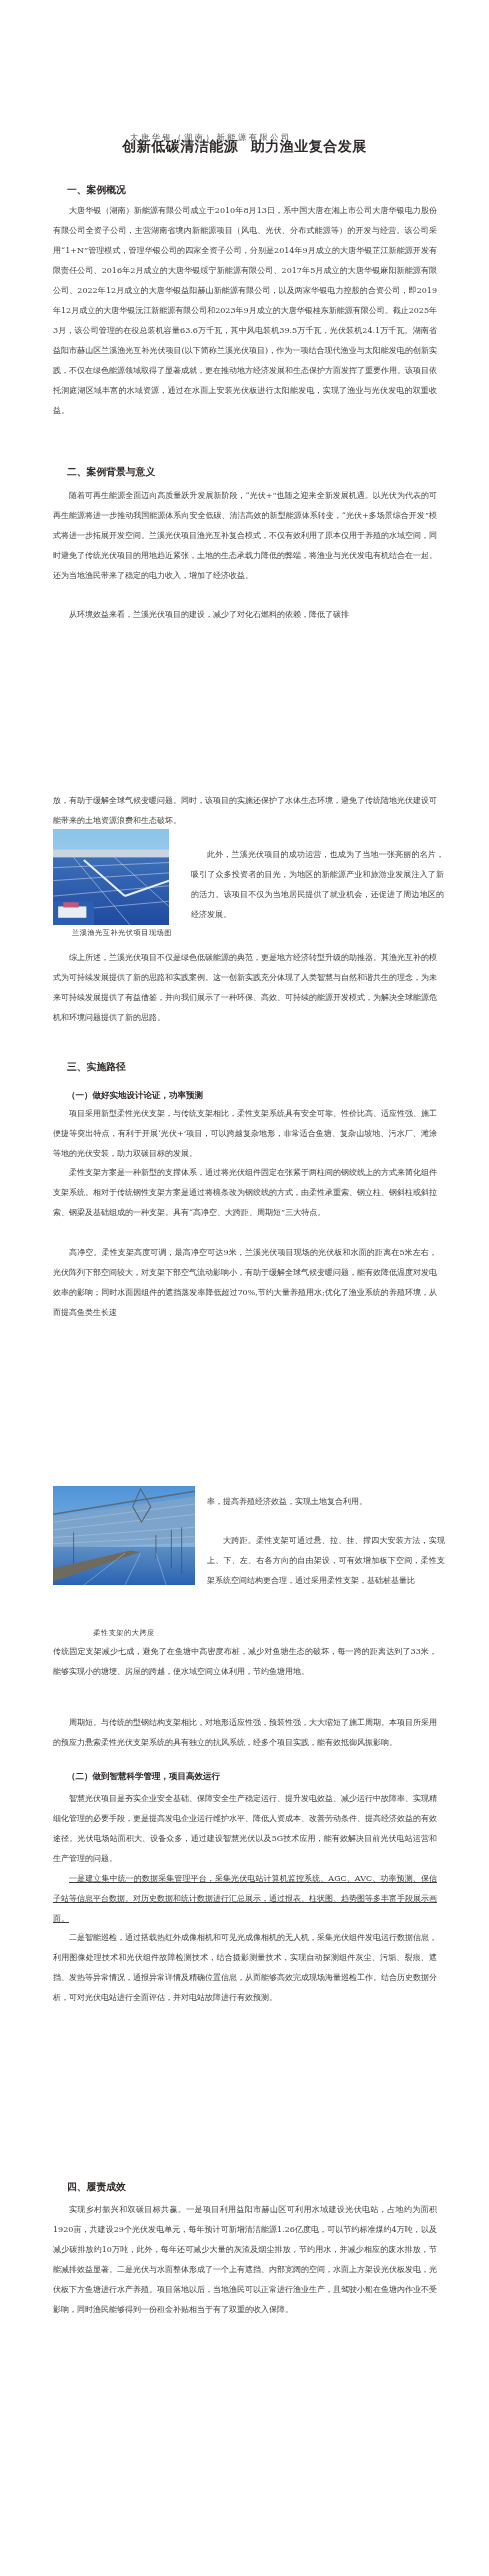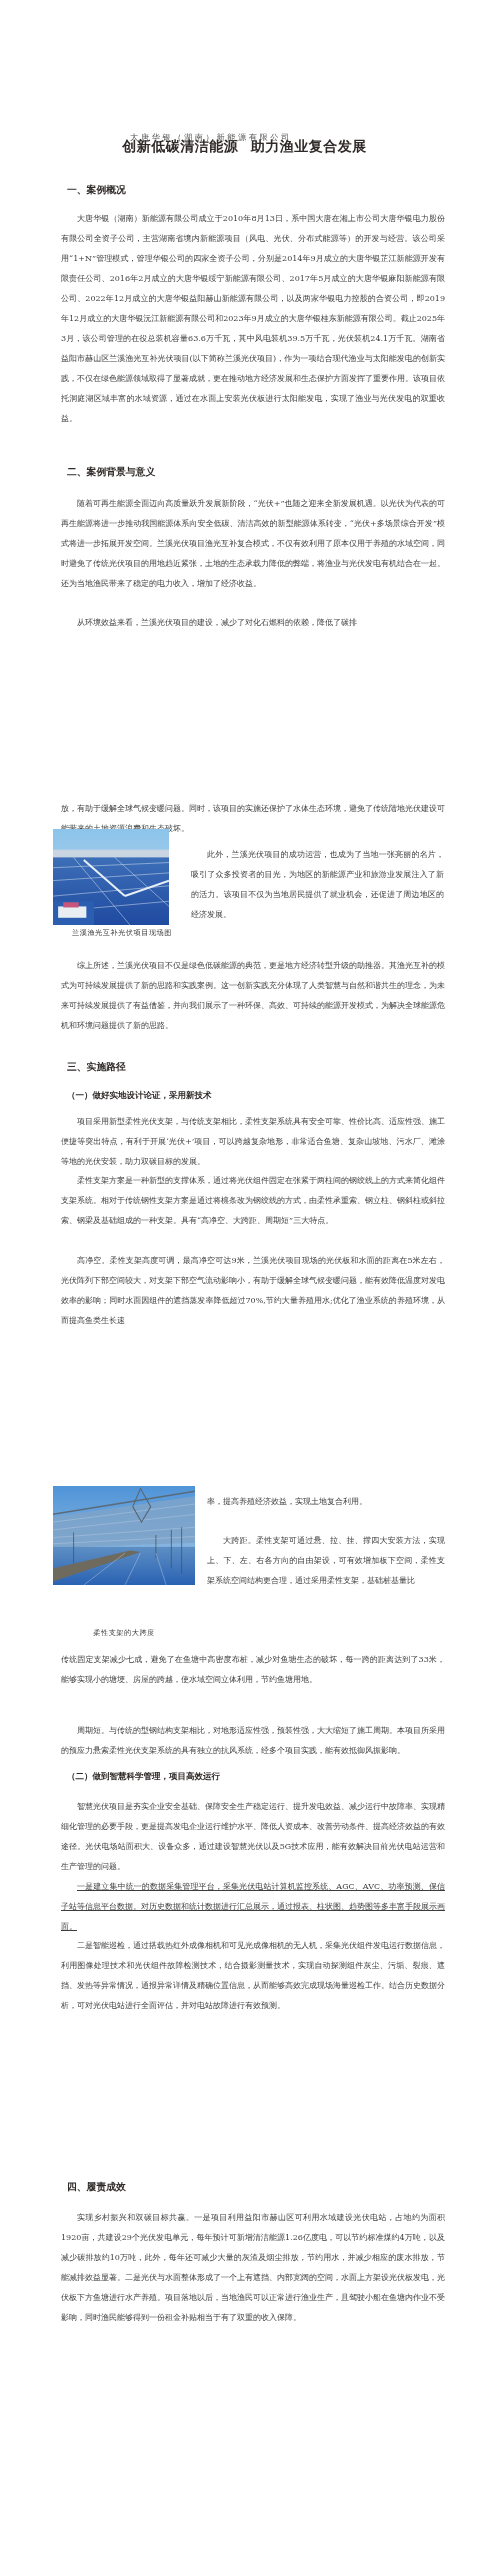--- a/index.html
+++ b/index.html
@@ -8,21 +8,21 @@
   .title { position:absolute; top:110px; left:0; width:489px; text-align:center;
            font-family:"DejaVu Sans","Liberation Sans",sans-serif; font-weight:bold;
            font-size:14px; color:#2f2a28; letter-spacing:0.5px; word-spacing:7.2px;margin-top:28px; }
   .subtitle { position:absolute; top:132px; left:0; width:422px; text-align:center;
               font-size:8.2px; color:#555; letter-spacing:2.6px; }
   .h1 { position:absolute; left:67px; font-family:"DejaVu Sans","Liberation Sans",sans-serif;
         font-weight:bold; font-size:9.8px; color:#2f2a28; }
   .h2 { position:absolute; left:67px; font-family:"DejaVu Sans","Liberation Sans",sans-serif;
         font-weight:bold; font-size:8.5px; color:#2f2a28; }
   .para { position:absolute; left:53px; width:384px; font-size:8px; line-height:20px;
-          text-align:justify; text-indent:2em; color:#3c3c3c; margin:8px; }
+          text-align:justify; text-indent:2em; color:#3c3c3c; margin:0; }
   .para.noindent { text-indent:0; }
   .figure { position:absolute; }
   .photo { width:100%; height:100%; }
   .caption { position:absolute; font-size:7.2px; color:#3c3c3c; text-align:center; letter-spacing:0.5px; }
   .side { position:absolute; font-size:8px; line-height:20px; text-align:justify; color:#3c3c3c; margin:8px; }
 </style>
 </head>
 <body>
 
 <div class="title" data-name="document-title">创新低碳清洁能源   助力渔业复合发展</div>
@@ -67,21 +67,21 @@
     <rect x="20" y="142" width="30" height="10" fill="#c9557a"></rect>
   </svg>
 </div>
 <div class="caption" style="left:64px; top:928px; width:116px;" data-name="figure-caption-lanxi-site">兰溪渔光互补光伏项目现场图</div>
 
 <p class="side" style="left:183px; top:837px; width:253px; text-indent:2em;" data-name="paragraph-background-3">此外，兰溪光伏项目的成功运营，也成为了当地一张亮丽的名片，吸引了众多投资者的目光，为地区的新能源产业和旅游业发展注入了新的活力。该项目不仅为当地居民提供了就业机会，还促进了周边地区的经济发展。</p>
 
 <p class="para" style="top:948px;" data-name="paragraph-background-4">综上所述，兰溪光伏项目不仅是绿色低碳能源的典范，更是地方经济转型升级的助推器。其渔光互补的模式为可持续发展提供了新的思路和实践案例。这一创新实践充分体现了人类智慧与自然和谐共生的理念，为未来可持续发展提供了有益借鉴，并向我们展示了一种环保、高效、可持续的能源开发模式，为解决全球能源危机和环境问题提供了新的思路。</p>
 
 <div class="h1" style="top:1061px;" data-name="section-heading-implementation">三、实施路径</div>
-<div class="h2" style="top:1090px;" data-name="subsection-heading-design">（一）做好实地设计论证，采用新技术</div>
+<div class="h2" style="top:1090px;" data-name="subsection-heading-design">（一）做好实地设计论证，功率预测</div>
 <p class="para" style="top:1104px;" data-name="paragraph-design-1">项目采用新型柔性光伏支架，与传统支架相比，柔性支架系统具有安全可靠、性价比高、适应性强、施工便捷等突出特点，有利于开展‘光伏+’项目，可以跨越复杂地形，非常适合鱼塘、复杂山坡地、污水厂、滩涂等地的光伏安装，助力双碳目标的发展。</p>
 <p class="para" style="top:1163px;" data-name="paragraph-design-2">柔性支架方案是一种新型的支撑体系，通过将光伏组件固定在张紧于两柱间的钢绞线上的方式来简化组件支架系统。相对于传统钢性支架方案是通过将檩条改为钢绞线的方式，由柔性承重索、钢立柱、钢斜柱或斜拉索、钢梁及基础组成的一种支架。具有“高净空、大跨距、周期短”三大特点。</p>
 <p class="para" style="top:1243px;" data-name="paragraph-design-3a">高净空。柔性支架高度可调，最高净空可达9米，兰溪光伏项目现场的光伏板和水面的距离在5米左右，光伏阵列下部空间较大，对支架下部空气流动影响小，有助于缓解全球气候变暖问题，能有效降低温度对发电效率的影响；同时水面因组件的遮挡蒸发率降低超过70%,节约大量养殖用水;优化了渔业系统的养殖环境，从而提高鱼类生长速</p>
 
 <div class="figure" style="left:53px; top:1486px; width:142px; height:99px;" data-name="figure-flexible-bracket">
   <svg class="photo" data-name="flexible-bracket-photo" viewBox="0 0 276 192" preserveAspectRatio="none">
     <defs>
       <linearGradient id="sky2" x1="0" y1="0" x2="0" y2="1">
         <stop offset="0" stop-color="#4f94d8"></stop>
           <stop offset="1" stop-color="#a9c9e6"></stop>

